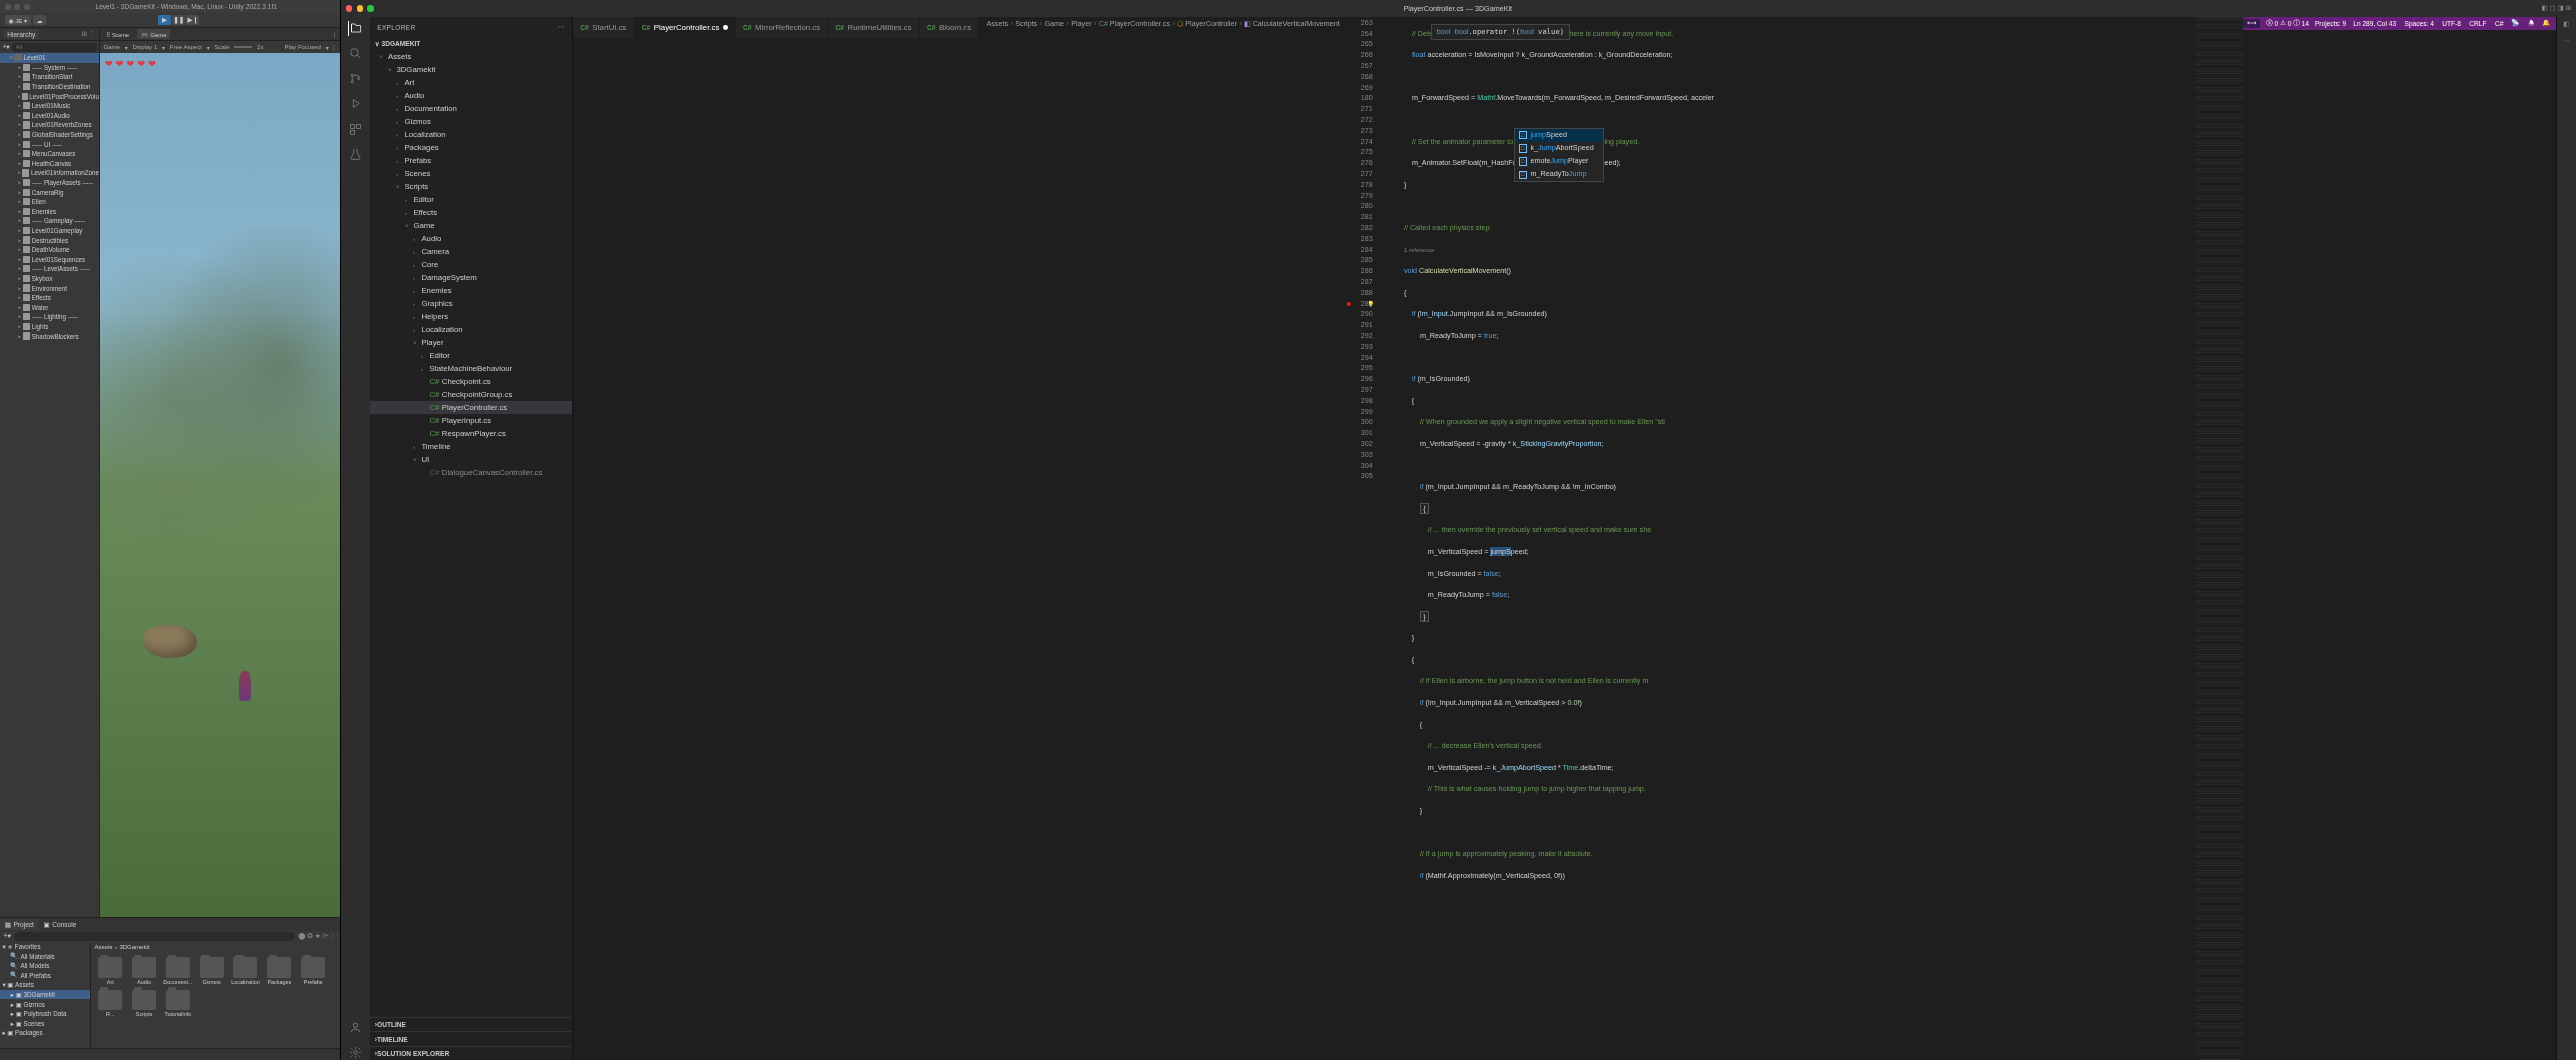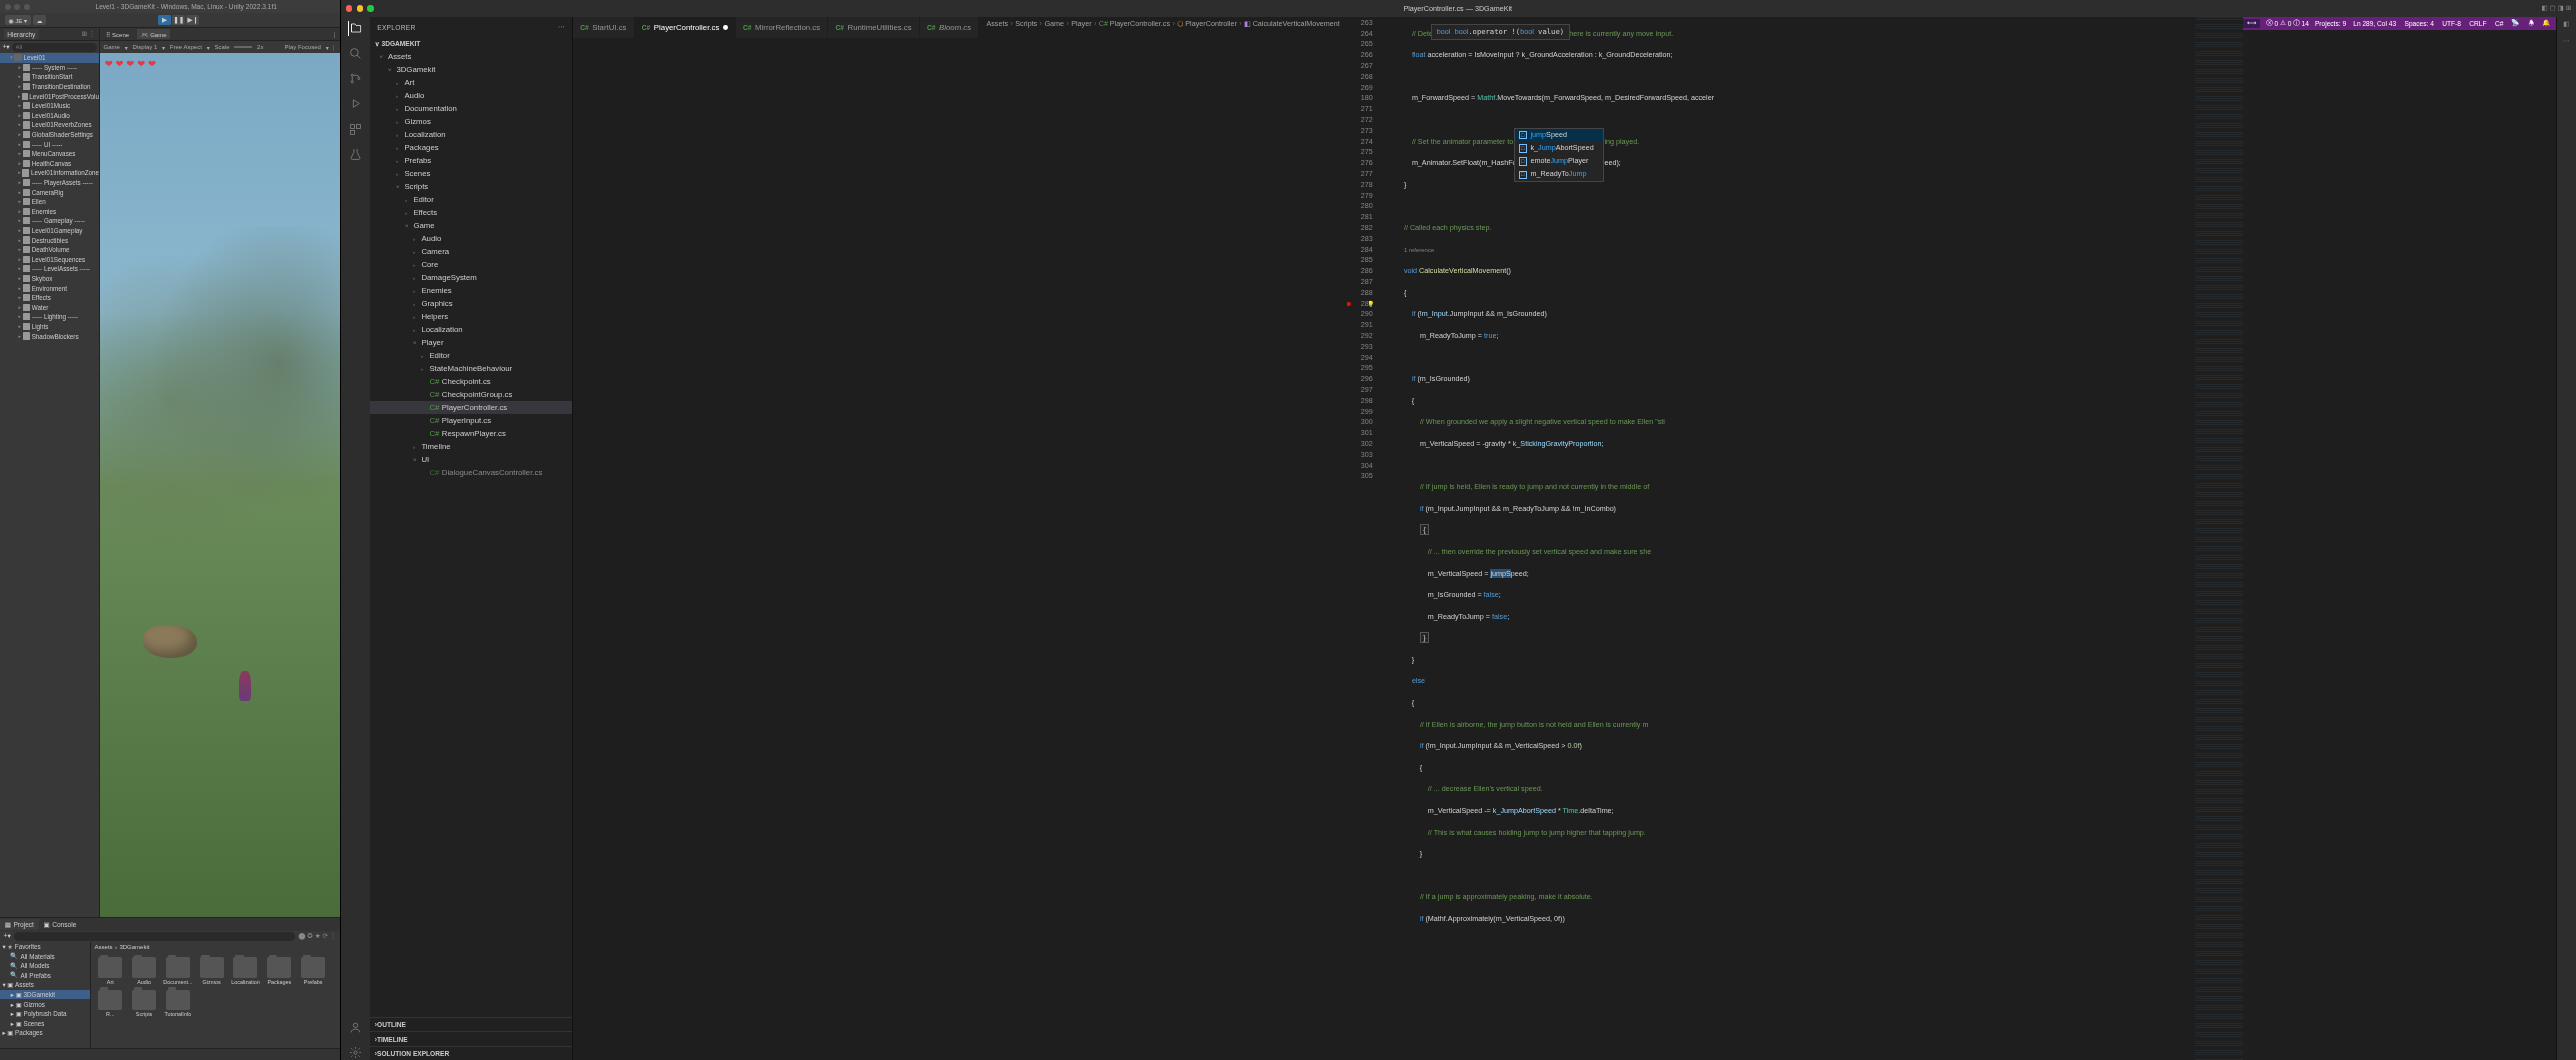--- a/index.html
+++ b/index.html
@@ -667,30 +667,28 @@
 <div>            <span class="kw">void</span><span class="fn"> CalculateVerticalMovement</span><span>()</span></div>
 <div>            {</div>
 <div>                <span class="kw">if</span><span> (!</span><span class="fld">m_Input</span><span>.JumpInput &amp;&amp; m_IsGrounded)</span></div>
 <div>                    <span>m_ReadyToJump = </span><span class="kw">true</span><span>;</span></div>
 <div> </div>
 <div>                <span class="kw">if</span><span> (m_IsGrounded)</span></div>
 <div>                {</div>
 <div>                    <span class="cm">// When grounded we apply a slight negative vertical speed to make Ellen "sti</span></div>
 <div>                    <span>m_VerticalSpeed = -gravity * </span><span class="fld">k_StickingGravityProportion</span><span>;</span></div>
 <div> </div>
-<div>                    <span class="cm">// If jump is held, Ellen is ready to jump and not currently in the middle of</span></div>
 <div>                    <span class="kw">if</span><span> (m_Input.JumpInput &amp;&amp; m_ReadyToJump &amp;&amp; !m_InCombo)</span></div>
 <div>                    <span class="boxed">{</span></div>
 <div>                        <span class="cm">// ... then override the previously set vertical speed and make sure she</span></div>
 <div>                        <span>m_VerticalSpeed = </span><span class="hl">jumpS</span><span>peed;</span></div>
 <div>                        <span>m_IsGrounded = </span><span class="kw">false</span><span>;</span></div>
 <div>                        <span>m_ReadyToJump = </span><span class="kw">false</span><span>;</span></div>
 <div>                    <span class="boxed">}</span></div>
 <div>                }</div>
-<div>                <span class="kw">else</span></div>
 <div>                {</div>
 <div>                    <span class="cm">// If Ellen is airborne, the jump button is not held and Ellen is currently m</span></div>
 <div>                    <span class="kw">if</span><span> (!m_Input.JumpInput &amp;&amp; m_VerticalSpeed &gt; </span><span class="num">0.0f</span><span>)</span></div>
 <div>                    {</div>
 <div>                        <span class="cm">// ... decrease Ellen's vertical speed.</span></div>
 <div>                        <span>m_VerticalSpeed -= </span><span class="fld">k_JumpAbortSpeed</span><span> * </span><span class="typ">Time</span><span>.deltaTime;</span></div>
 <div>                        <span class="cm">// This is what causes holding jump to jump higher that tapping jump.</span></div>
 <div>                    }</div>
 <div> </div>
 <div>                    <span class="cm">// If a jump is approximately peaking, make it absolute.</span></div>

